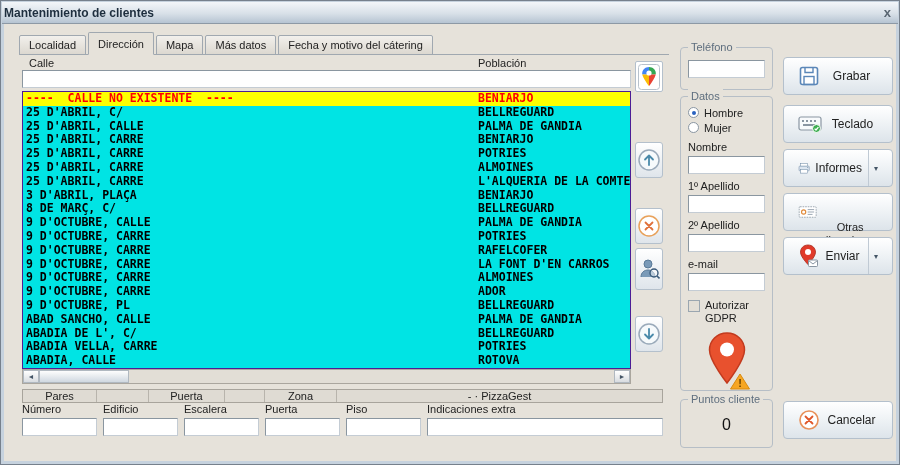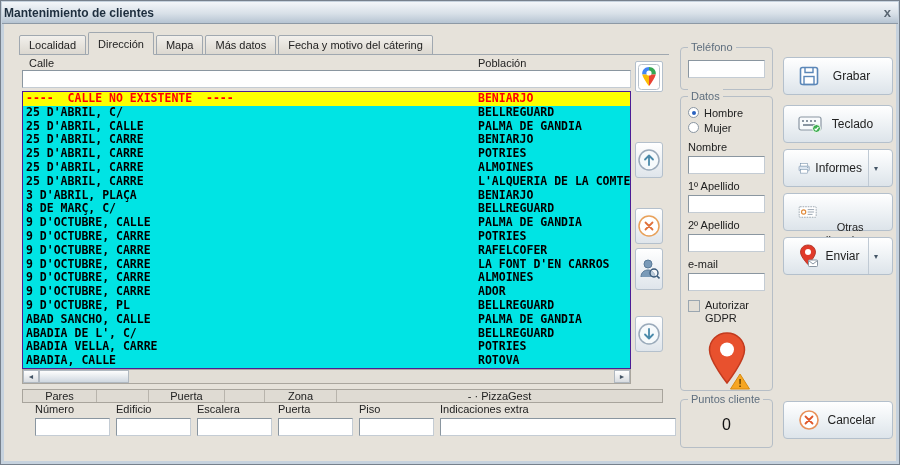--- a/index.html
+++ b/index.html
@@ -60,21 +60,21 @@
   
   .side-btn { position: absolute; left: 634px; width: 28px;
     background: linear-gradient(180deg, #FFFFFF, #DFE5EB); border: 1px solid #B4C0CC; border-radius: 3px;
     display: flex; align-items: center; justify-content: center; padding: 0; cursor: default; }
   
   .zone-bar { position: absolute; left: 21px; top: 388px; width: 641px; height: 14px;
     display: flex; background: #DFDBD3; border: 1px solid #A8A49C; }
   .zcell { border-right: 1px solid #B8B4AC; font-size: 11px; color: #222; line-height: 12px;
     display: flex; align-items: center; justify-content: center; }
   .zbrand { border-right: none; }
-  .addr-row { position: absolute; left: 21px; top: 402px; width: 641px; display: flex; gap: 6px; margin-left: 13px; }
+  .addr-row { position: absolute; left: 21px; top: 402px; width: 641px; display: flex; gap: 6px; }
   .afield { width: 75px; }
   .afield.wide { flex: 1; }
   .flabel { font-size: 11px; color: #222; margin-bottom: 2px; white-space: nowrap; }
   .afield .tinput, .dfield .tinput { width: 100%; }
   
   .groupbox { position: absolute; border: 1px solid #B6BEC6; border-radius: 4px; }
   .gb-label { position: absolute; top: -8px; left: 7px; font-size: 11px; color: #5E6E7E;
     background: #E6E2DA; padding: 0 3px; line-height: 14px; white-space: nowrap; }
   .gb-phone { left: 679px; top: 46px; width: 93px; height: 43px; }
   .gb-phone .tinput { position: absolute; left: 7px; top: 12px; width: 77px; }

